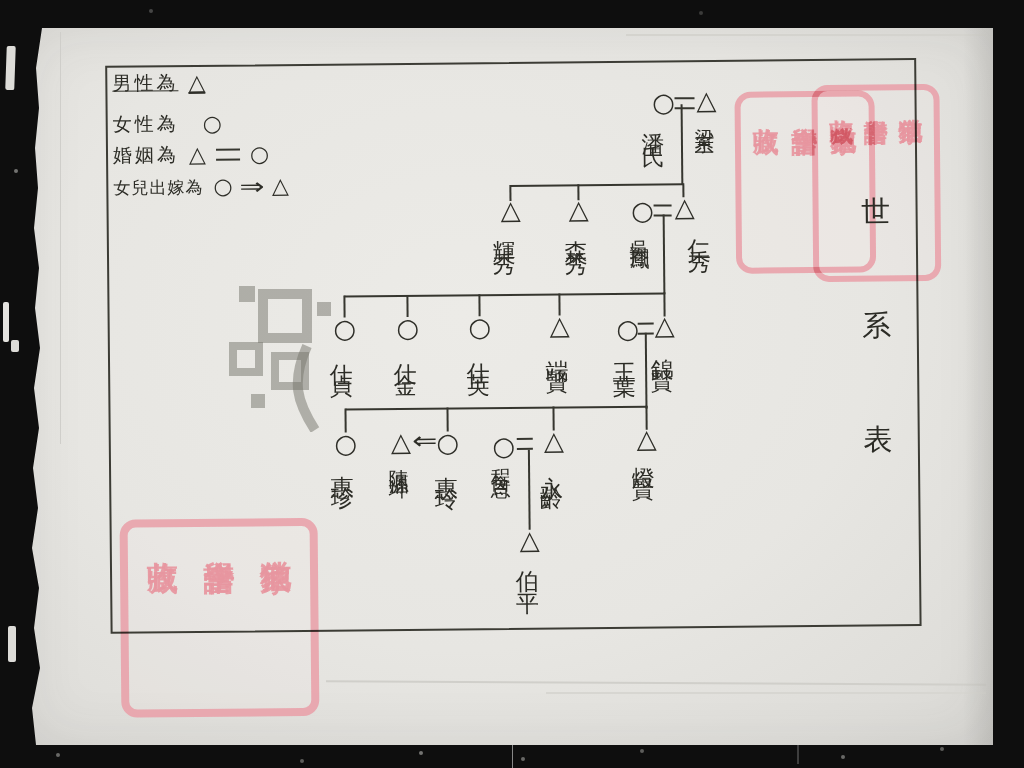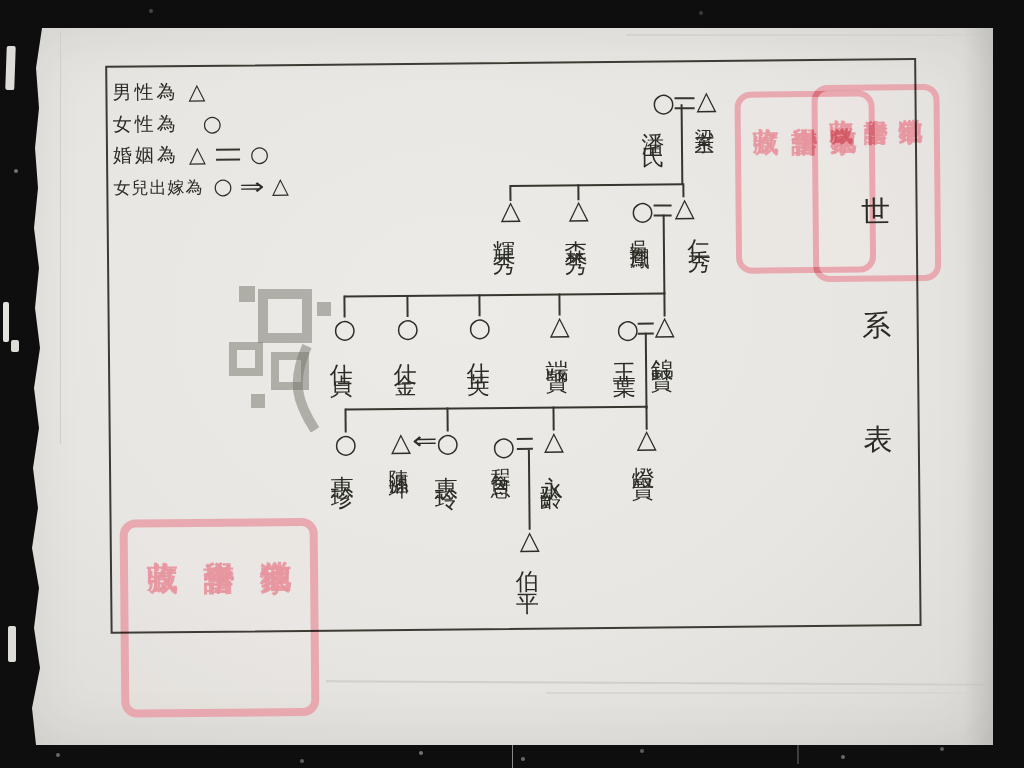--- a/index.html
+++ b/index.html
@@ -82,21 +82,21 @@
     <div class="foldline" style="left:34px;top:4px;width:1px;height:412px;"></div>
     <div class="sheetline" style="left:300px;top:654px;width:660px;transform:rotate(0.3deg);"></div>
     <div class="sheetline" style="left:520px;top:664px;width:440px;background:#d7d6d1;"></div>
     <div class="sheetline" style="left:600px;top:6px;width:360px;background:#d4d3ce;"></div>
 
     <div class="content">
 
       <div class="box" style="left:82px;top:34px;width:807px;height:564px;"></div>
 
       <div>
-        <div class="lrow" style="top:48px;">
+        <div class="lrow" style="top:39px;text-decoration:underline;">
           <span class="ltxt">男性為</span>
           <span class="lsym">△</span>
         </div>
         <div class="lrow" style="top:80px;gap:24px;">
           <span class="ltxt">女性為</span>
           <span class="lsym">○</span>
         </div>
         <div class="lrow" style="top:111px;">
           <span class="ltxt">婚姻為</span>
           <span class="lsym">△</span>

